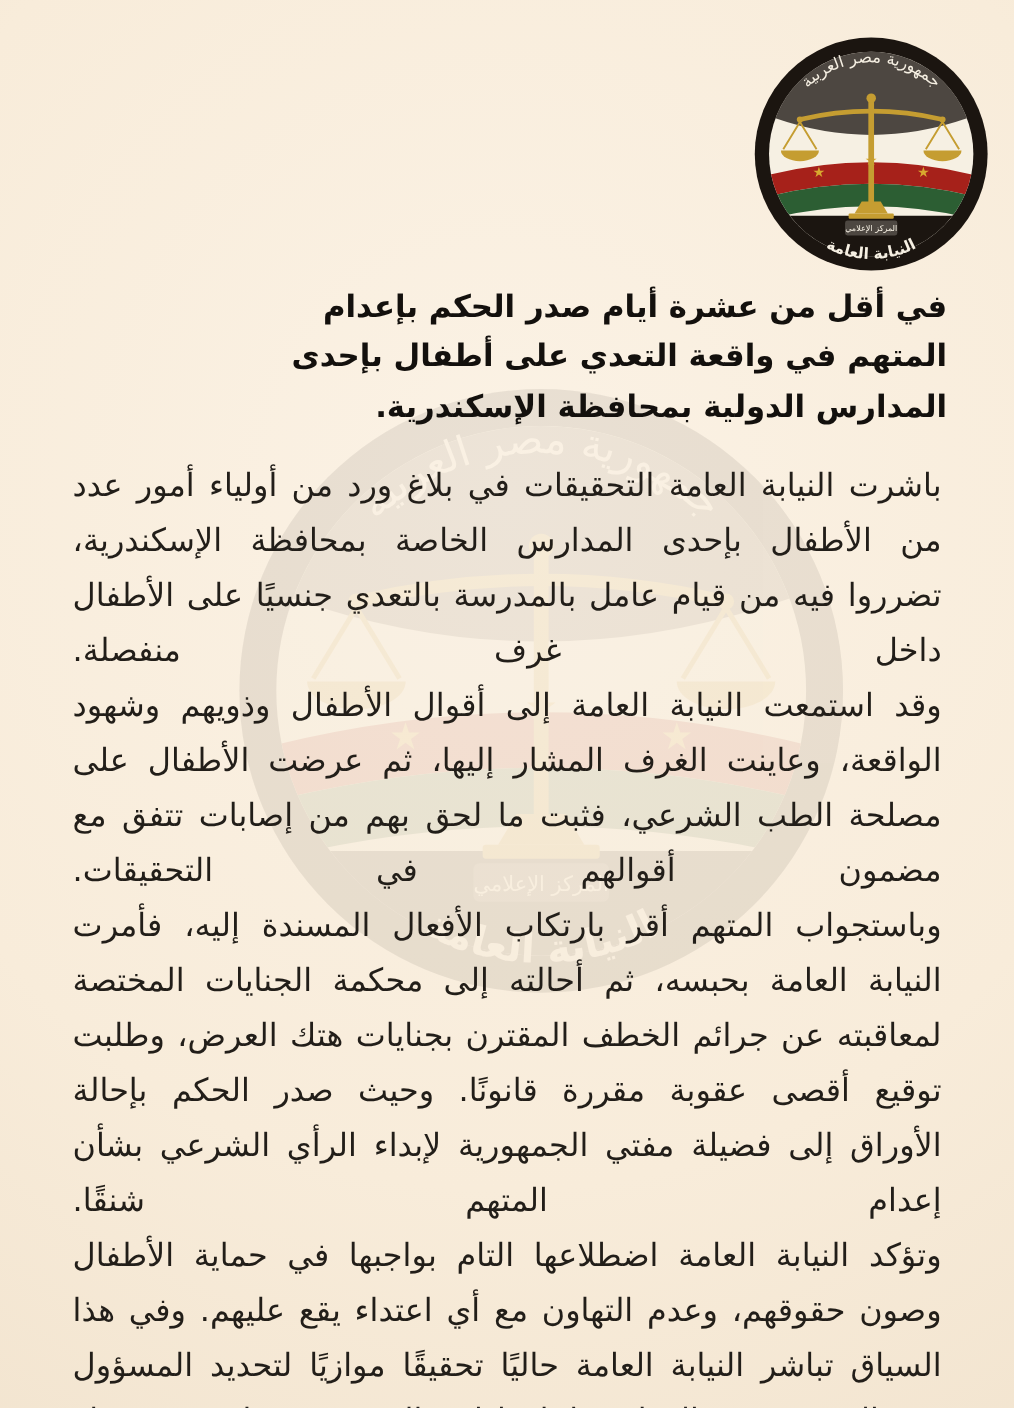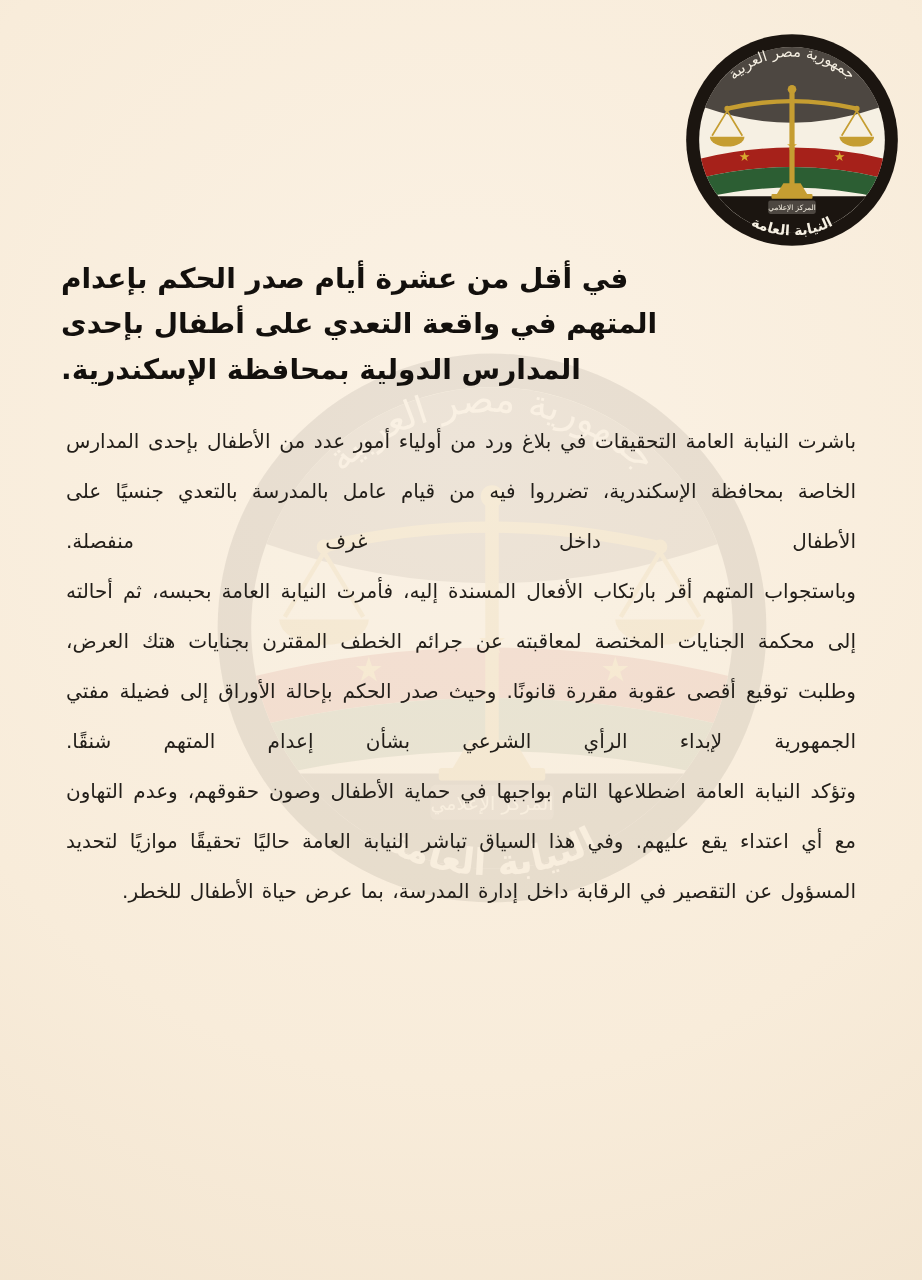--- a/index.html
+++ b/index.html
@@ -28,36 +28,36 @@
     position: absolute;
     top: 32px;
     right: 22px;
     width: 216px;
     height: 216px;
   }
   .headline {
     position: relative;
     margin: 256px auto 0;
     max-width: 800px;
-    text-align: left;
+    text-align: right;
     direction: rtl;
     font-size: 28px;
     font-weight: bold;
     line-height: 1.62;
     color: #13100d;
     text-wrap: balance;
   }
   .body-text {
     position: relative;
     margin: 24px 66px 0;
     direction: rtl;
   }
   .body-text p {
     margin: 0;
-    font-size: 20px;
+    font-size: 29px;
     line-height: 50px;
     text-align: justify;
     text-align-last: justify;
     word-spacing: 2px;
     color: #221e19;
   }
   .body-text p.final {
     text-align-last: auto;
   }
   svg text { font-family: "DejaVu Sans", sans-serif; }
@@ -113,15 +113,16 @@
 </svg>
 
 <svg class="logo" viewBox="0 0 200 200">
   <use href="#emblem"></use>
 </svg>
 
 <h1 class="headline">في أقل من عشرة أيام صدر الحكم بإعدام المتهم في واقعة التعدي على أطفال بإحدى المدارس الدولية بمحافظة الإسكندرية.</h1>
 
 <main class="body-text">
   <p>باشرت النيابة العامة التحقيقات في بلاغ ورد من أولياء أمور عدد من الأطفال بإحدى المدارس الخاصة بمحافظة الإسكندرية، تضرروا فيه من قيام عامل بالمدرسة بالتعدي جنسيًا على الأطفال داخل غرف منفصلة.</p>
+  <p>وقد استمعت النيابة العامة إلى أقوال الأطفال وذويهم وشهود الواقعة، وعاينت الغرف المشار إليها، ثم عرضت الأطفال على مصلحة الطب الشرعي، فثبت ما لحق بهم من إصابات تتفق مع مضمون أقوالهم في التحقيقات.</p>
   <p>وباستجواب المتهم أقر بارتكاب الأفعال المسندة إليه، فأمرت النيابة العامة بحبسه، ثم أحالته إلى محكمة الجنايات المختصة لمعاقبته عن جرائم الخطف المقترن بجنايات هتك العرض، وطلبت توقيع أقصى عقوبة مقررة قانونًا. وحيث صدر الحكم بإحالة الأوراق إلى فضيلة مفتي الجمهورية لإبداء الرأي الشرعي بشأن إعدام المتهم شنقًا.</p>
   <p class="final">وتؤكد النيابة العامة اضطلاعها التام بواجبها في حماية الأطفال وصون حقوقهم، وعدم التهاون مع أي اعتداء يقع عليهم. وفي هذا السياق تباشر النيابة العامة حاليًا تحقيقًا موازيًا لتحديد المسؤول عن التقصير في الرقابة داخل إدارة المدرسة، بما عرض حياة الأطفال للخطر.</p>
 </main>
 
 </body></html>

